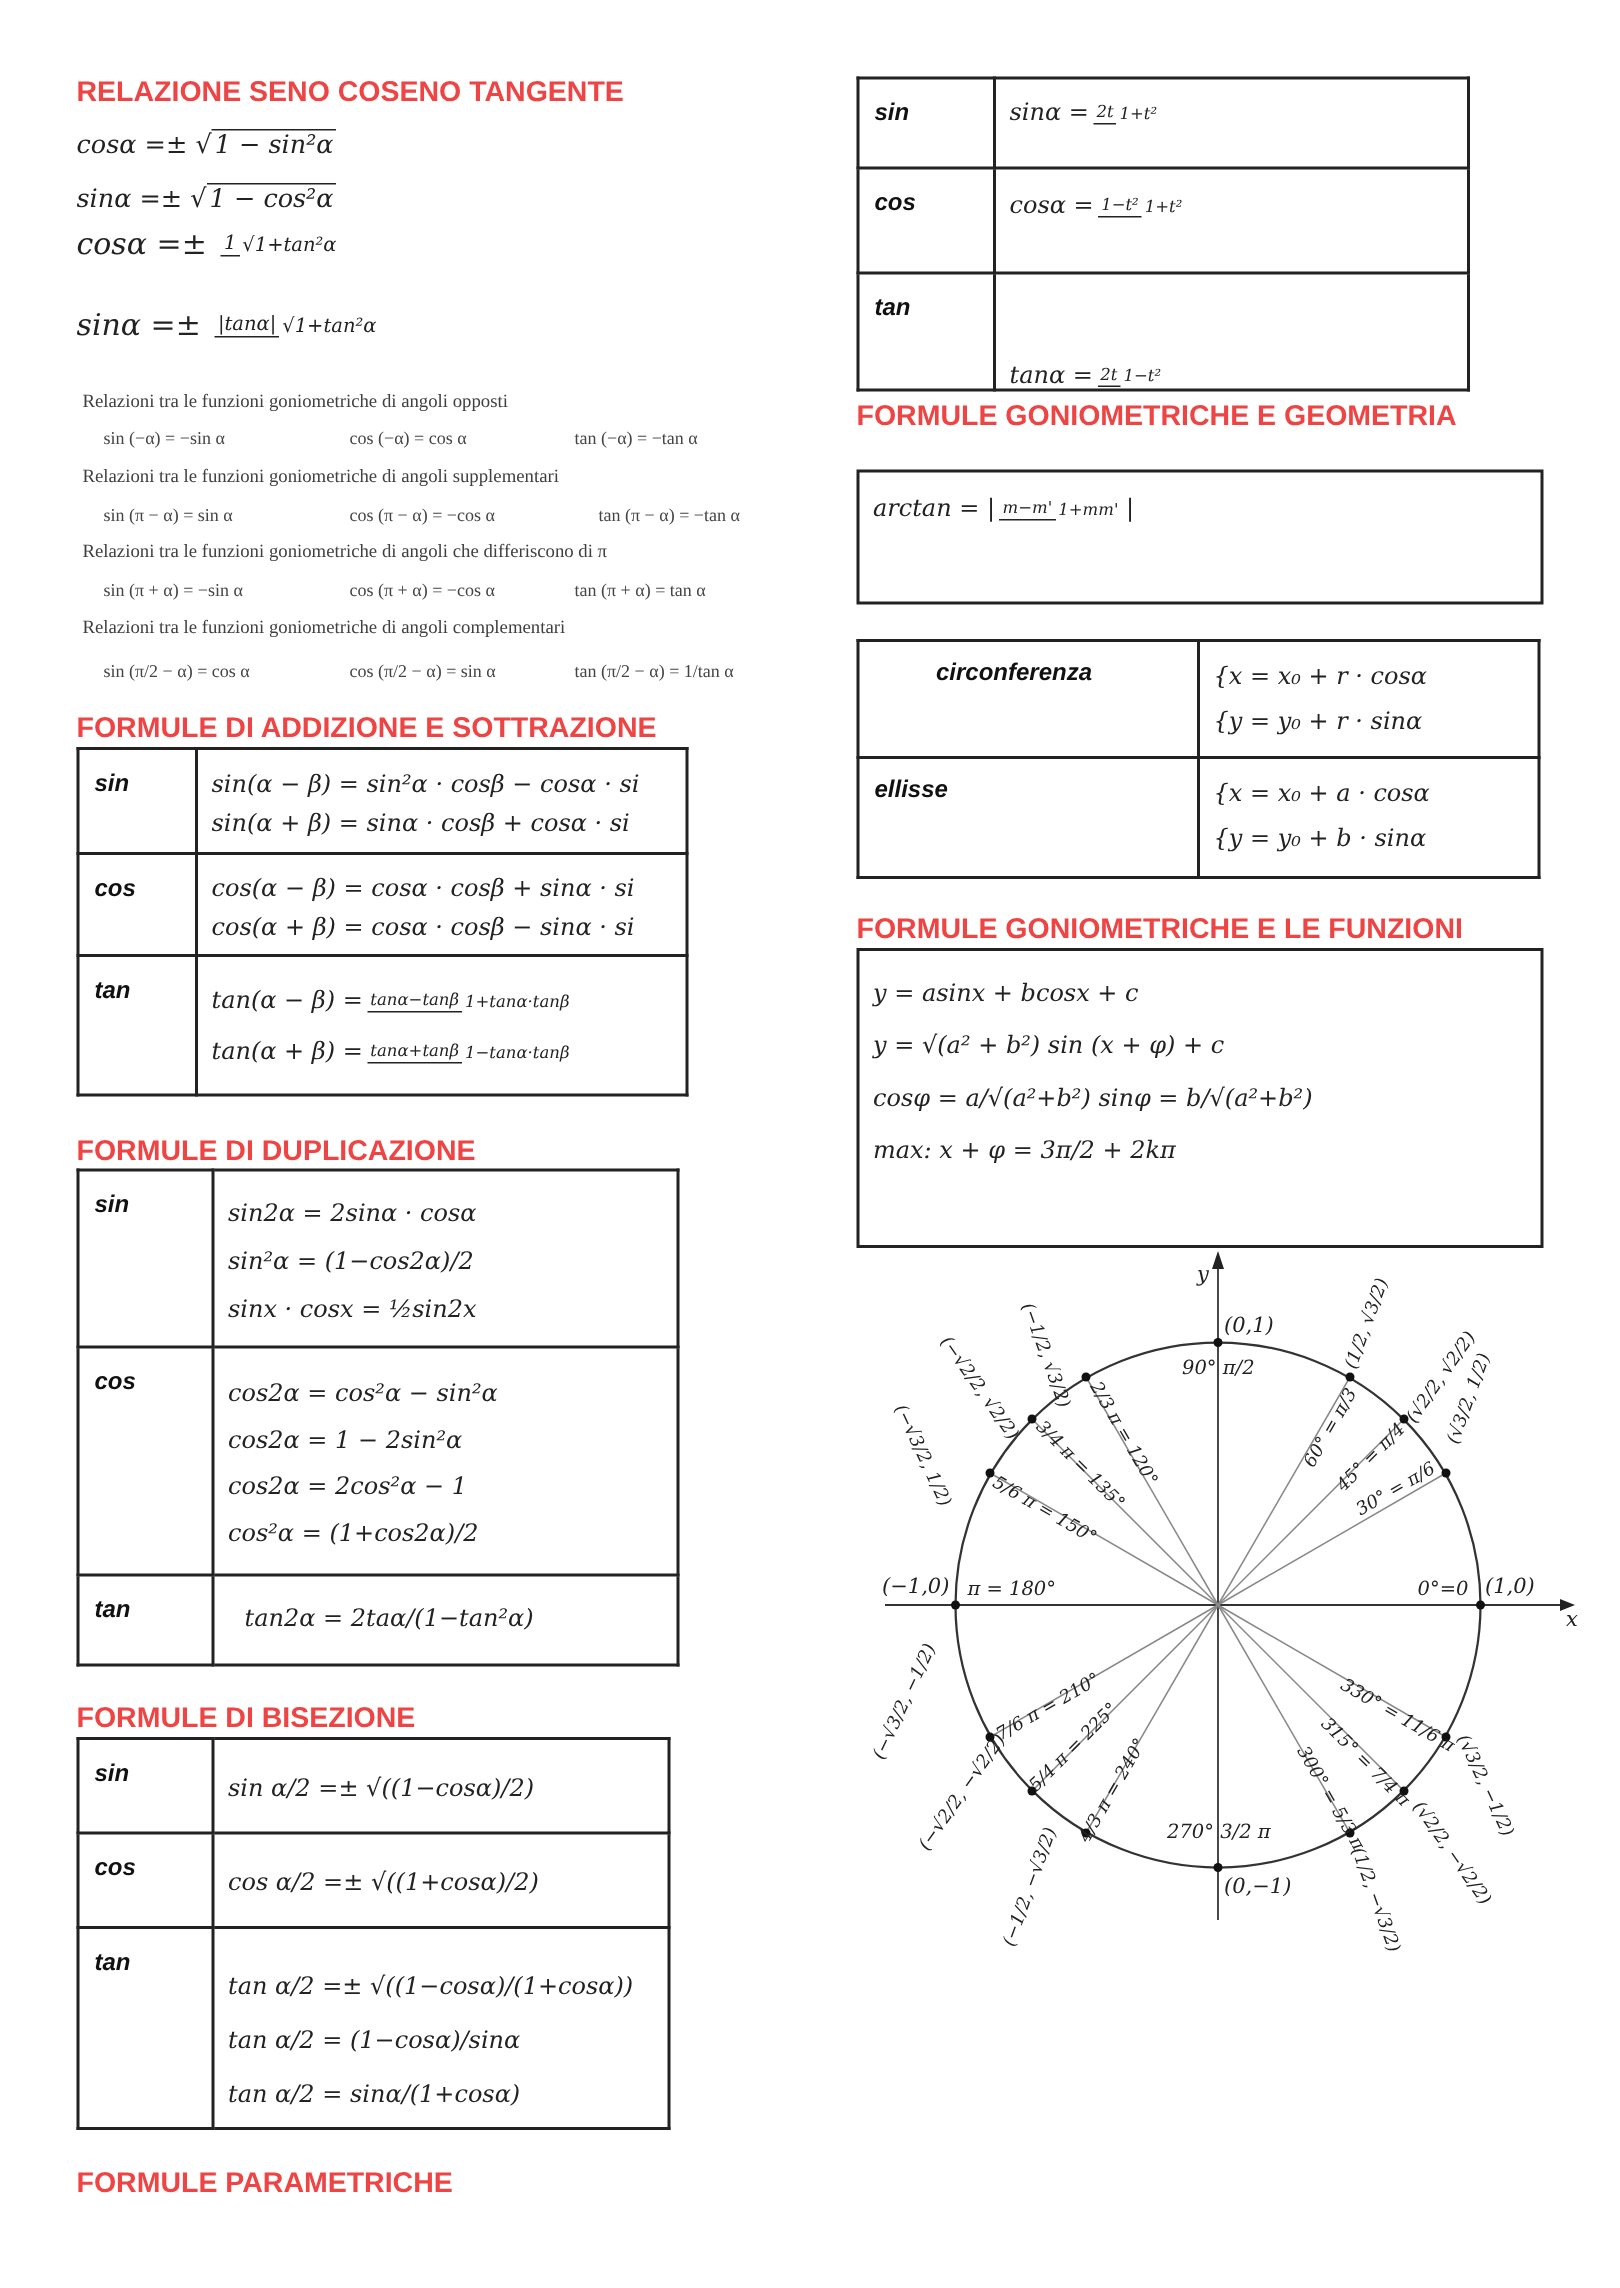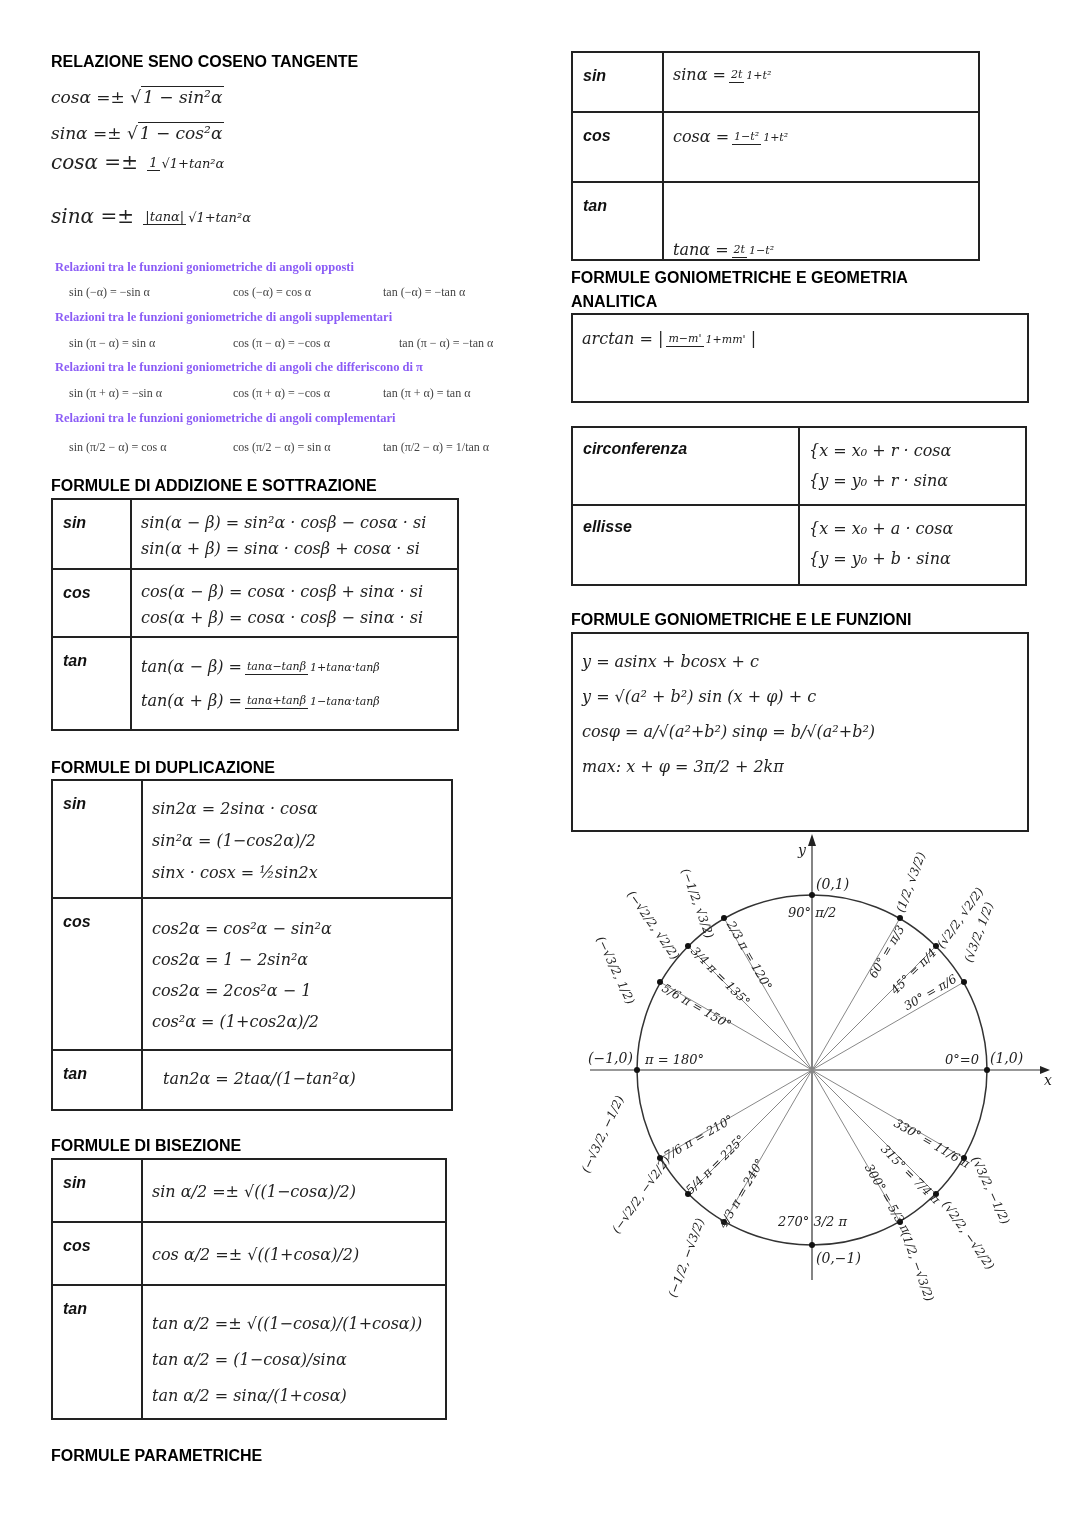--- a/index.html
+++ b/index.html
@@ -1,32 +1,32 @@
 <!DOCTYPE html>
 <html><head>
 <meta charset="utf-8">
 <style>
   html, body { margin:0; padding:0; background:#fff; }
   body { width:1080px; height:1525px; position:relative; overflow:hidden;
          font-family:"DejaVu Serif", serif; color:#222; }
-  .h { position:absolute; color:#000000; font-family:"Liberation Sans", sans-serif;
-       font-weight:bold; font-size:16px; letter-spacing:0; line-height:24px; }
+  .h { position:absolute; color:#ef4444; font-family:"Liberation Sans", sans-serif;
+       font-weight:bold; font-size:19px; letter-spacing:0; line-height:24px; }
   .abs { position:absolute; }
   .eq { position:absolute; font-family:"DejaVu Serif", serif; font-style:italic; color:#222; white-space:nowrap; }
   .frac { display:inline-flex; flex-direction:row; align-items:center; vertical-align:middle; font-size:11px; margin:0 3px; }
   .frac .num { border-bottom:1.2px solid #222; padding:0 2px; line-height:14px; }
   .frac .den { line-height:14px; padding:0 2px; }
   .sqrt { display:inline-block; border-top:1.2px solid #222; padding:0 2px; }
   .rad { font-style:normal; }
   table.t { position:absolute; border-collapse:collapse; }
   table.t td { border:2px solid #222; vertical-align:top; padding:0; }
   .lbl { font-family:"Liberation Sans", sans-serif; font-weight:bold; font-style:italic; font-size:16px; padding:14px 0 0 10px; color:#111; }
   .cell { position:relative; overflow:hidden; }
   .line { display:block; white-space:nowrap; font-family:"DejaVu Serif", serif; font-style:italic; font-size:16px; }
-  .rel-title { position:absolute; font-family:"Liberation Serif", serif; font-weight:bold; font-size:12.5px; color:#8b5cf6; }
+  .rel-title { position:absolute; font-family:"Liberation Serif", serif; font-weight:normal; font-size:12.5px; color:#404040; }
   .rel-row { position:absolute; font-family:"Liberation Serif", serif; font-size:12px; color:#444; white-space:nowrap; }
   .rel-row span { position:absolute; white-space:nowrap; }
   .box { position:absolute; border:2px solid #222; }
 </style>
 </head>
 <body>
 
 <div class="h" style="left:51px;top:50px;">RELAZIONE SENO COSENO TANGENTE</div>
 
 <div class="eq" style="left:51px;top:86px;font-size:17px;">
@@ -242,37 +242,36 @@
                 <span class="den">1−t²</span>
               </span></div>
           </div>
         </td>
   </tr>
 </tbody>
   </table>
 
 <div class="h" style="left:571px;top:266px;">
   <div>FORMULE GONIOMETRICHE E GEOMETRIA</div>
-  <div>ANALITICA</div>
 </div>
 <div class="box" style="left:571px;top:313px;width:454px;height:86px;">
   <div class="line" style="position:absolute;left:9px;top:14px;">
     <span>arctan =</span>
     <span style="font-style:normal;">|</span><span class="frac">
         <span class="num">m−m'</span>
         <span class="den">1+mm'</span>
       </span><span style="font-style:normal;">|</span>
   </div>
 </div>
 
 <table class="t" style="left:571px;top:426px;width:456px;">
   <tbody>
       <tr style="height:78px;">
     <td style="width:225px;">
-          <div class="lbl" style="padding-top:12px;">circonferenza</div>
+          <div class="lbl" style="padding-top:12px;margin-left:41px;">circonferenza</div>
         </td>
     <td>
           <div class="cell" style="padding:8px 0 0 9px;">
       <span class="line" style="line-height:30px;">{x = x₀ + r · cosα</span>
       <span class="line" style="line-height:30px;">{y = y₀ + r · sinα</span>
     </div>
         </td>
   </tr>
   <tr style="height:80px;">
     <td>

